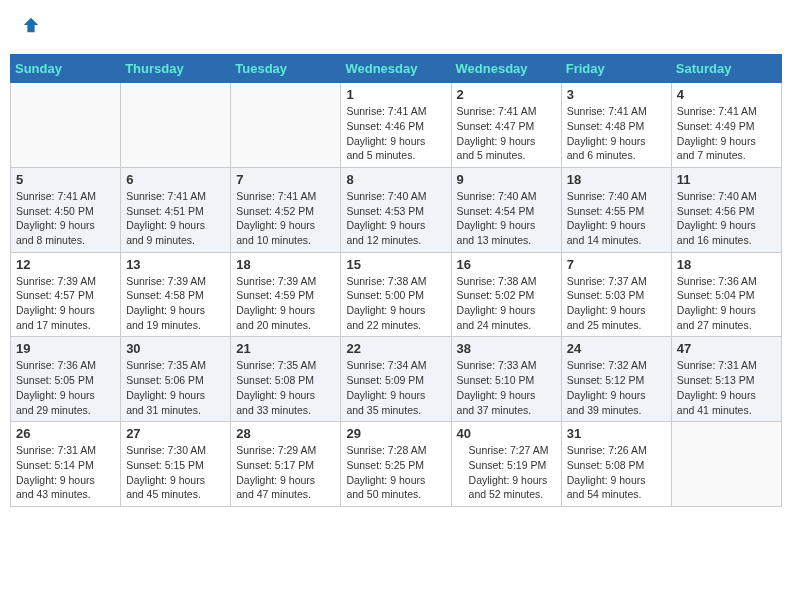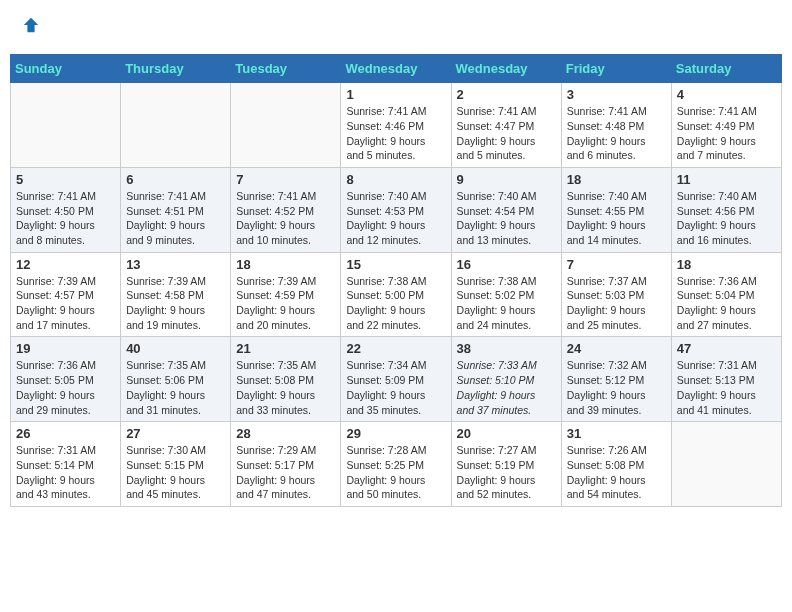--- a/index.html
+++ b/index.html
@@ -239,40 +239,40 @@
         </td>
       </tr>
       <tr class="alt-row">
         <td>
           <div class="cell-day">19</div>
           <div class="cell-info" style="white-space: pre-line;">Sunrise: 7:36 AM
 Sunset: 5:05 PM
 Daylight: 9 hours and 29 minutes.</div>
         </td>
         <td>
-          <div class="cell-day">40</div>
+          <div class="cell-day">30</div>
           <div class="cell-info" style="white-space: pre-line;">Sunrise: 7:35 AM
 Sunset: 5:06 PM
 Daylight: 9 hours and 31 minutes.</div>
         </td>
         <td>
           <div class="cell-day">21</div>
           <div class="cell-info" style="white-space: pre-line;">Sunrise: 7:35 AM
 Sunset: 5:08 PM
 Daylight: 9 hours and 33 minutes.</div>
         </td>
         <td>
           <div class="cell-day">22</div>
           <div class="cell-info" style="white-space: pre-line;">Sunrise: 7:34 AM
 Sunset: 5:09 PM
 Daylight: 9 hours and 35 minutes.</div>
         </td>
         <td>
           <div class="cell-day">38</div>
-          <div class="cell-info" style="white-space: pre-line; font-style: italic;">Sunrise: 7:33 AM
+          <div class="cell-info" style="white-space: pre-line;">Sunrise: 7:33 AM
 Sunset: 5:10 PM
 Daylight: 9 hours and 37 minutes.</div>
         </td>
         <td>
           <div class="cell-day">24</div>
           <div class="cell-info" style="white-space: pre-line;">Sunrise: 7:32 AM
 Sunset: 5:12 PM
 Daylight: 9 hours and 39 minutes.</div>
         </td>
         <td>
@@ -301,22 +301,22 @@
 Sunset: 5:17 PM
 Daylight: 9 hours and 47 minutes.</div>
         </td>
         <td>
           <div class="cell-day">29</div>
           <div class="cell-info" style="white-space: pre-line;">Sunrise: 7:28 AM
 Sunset: 5:25 PM
 Daylight: 9 hours and 50 minutes.</div>
         </td>
         <td>
-          <div class="cell-day">20</div>
-          <div class="cell-info" style="white-space: pre-line;">Sunrise: 7:27 AM
+          <div class="cell-day">40</div>
+          <div class="cell-info" style="white-space: pre-line; margin-left: 12px;">Sunrise: 7:27 AM
 Sunset: 5:19 PM
 Daylight: 9 hours and 52 minutes.</div>
         </td>
         <td>
           <div class="cell-day">31</div>
           <div class="cell-info" style="white-space: pre-line;">Sunrise: 7:26 AM
 Sunset: 5:08 PM
 Daylight: 9 hours and 54 minutes.</div>
         </td>
         <td class="empty"></td>

